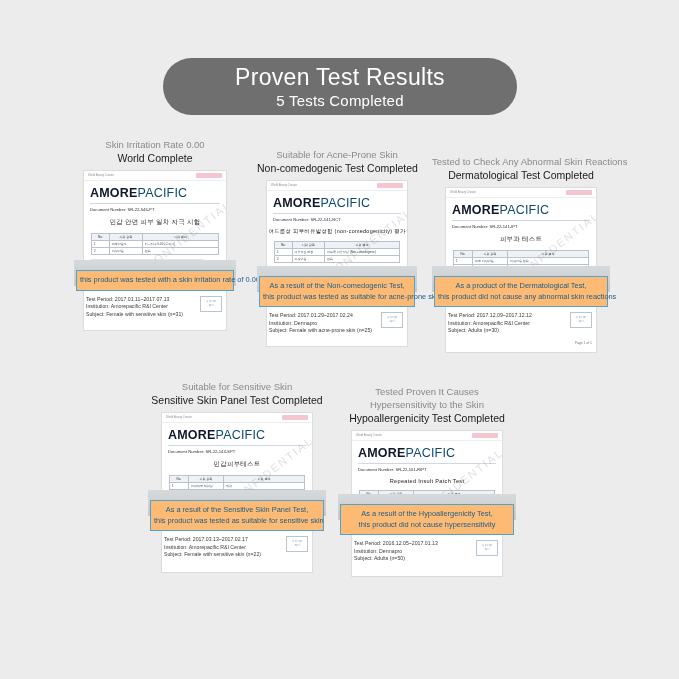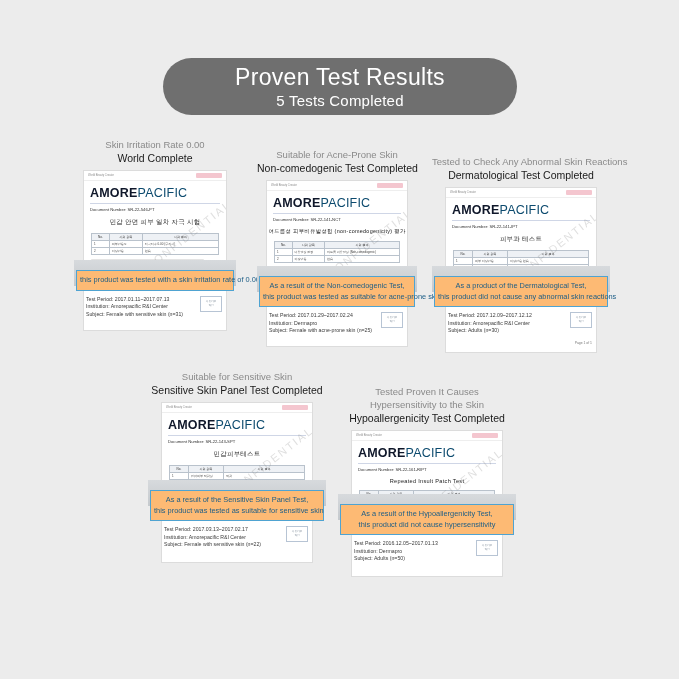--- a/index.html
+++ b/index.html
@@ -433,21 +433,21 @@
         </div>
         <div class="meta-stamp">
           <div>시험기관</div>
           <div>직인</div>
         </div>
       </div>
       <div class="page-of">Page 1 of 1</div>
     </div>
   </div>
 
-  <div class="card" style="left:148px; top:370px; width:178px;">
+  <div class="card" style="left:148px; top:380px; width:178px;">
     <div class="card-heads">
       <div class="head-1">Suitable for Sensitive Skin</div>
       <div class="head-2">Sensitive Skin Panel Test Completed</div>
     </div>
     <div class="plinth">
       <div class="doc" style="margin:0 13px; height:104px;">
         <div class="doc-topbar">
           <div class="doc-brandmini">World Beauty Creator</div>
           <div class="doc-pinkchip"></div>
         </div>

